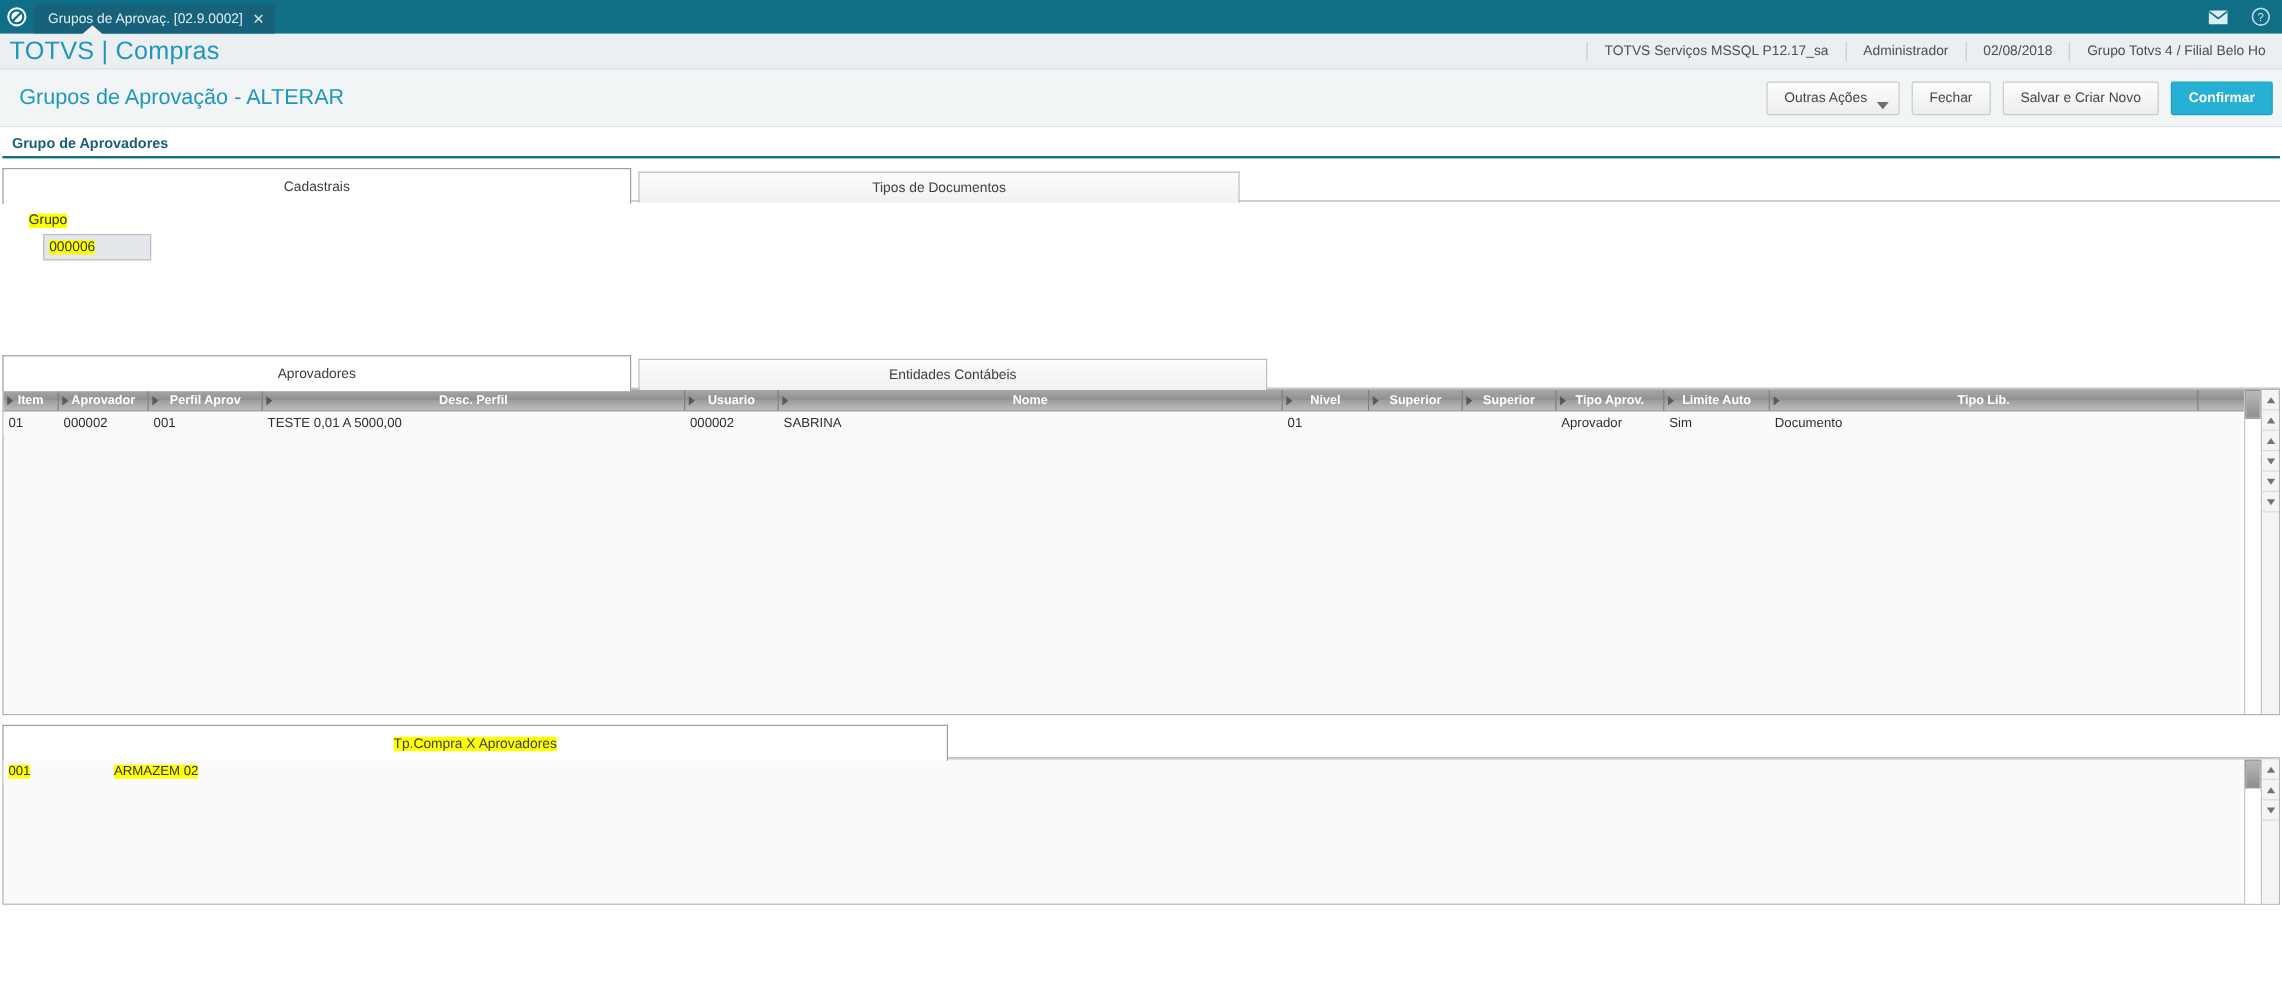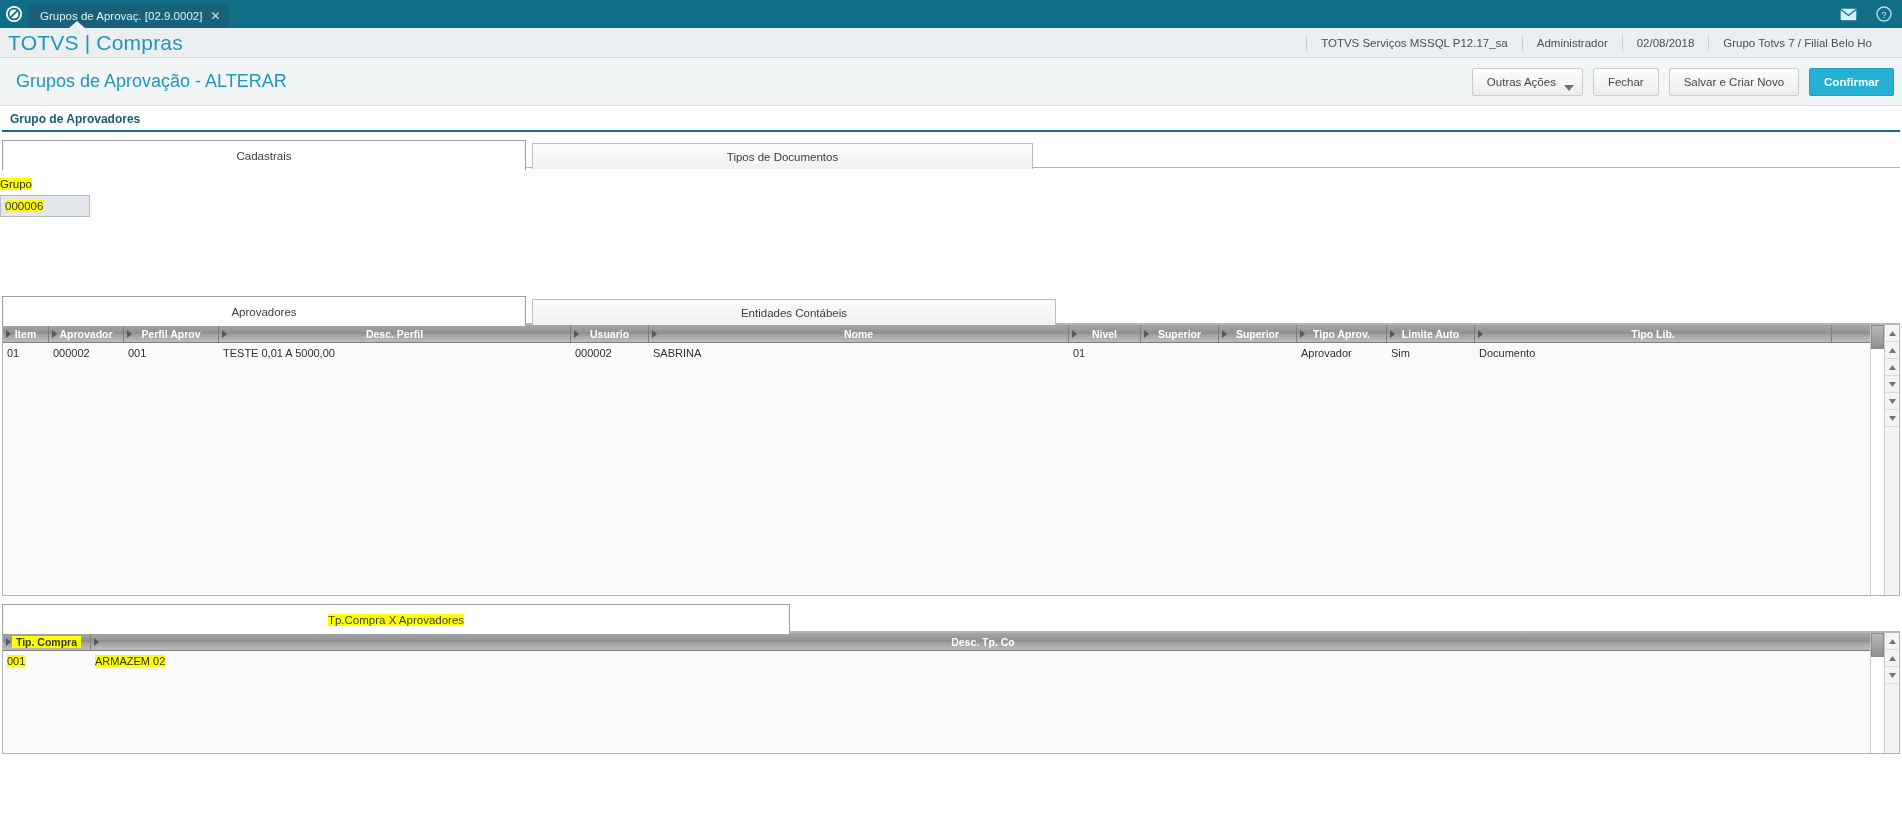--- a/index.html
+++ b/index.html
@@ -47,21 +47,21 @@
     height: 30px; background: #eceff1;
     display: flex; align-items: center;
     border-bottom: 1px solid #d6dadd;
   }
   .brand {
     color: #2196bd; font-size: 21px; padding-left: 8px;
     letter-spacing: .2px; white-space: nowrap;
   }
   .appbar-right {
     margin-left: auto; display: flex; align-items: center;
-    height: 30px; font-size: 11.5px; color: #4a4f52; padding-right: 16px;
+    height: 30px; font-size: 11.5px; color: #4a4f52; padding-right: 0;
   }
   .appbar-right .seg {
     padding: 0 14px; border-left: 1px solid #c9ced1;
     line-height: 16px; white-space: nowrap;
   }
 
   
   .routine-bar {
     height: 48px; background: #f2f5f6;
     border-bottom: 1px solid #dfe3e5;
@@ -118,21 +118,21 @@
   .form-panel { position: relative; height: 128px; }
   .field { position: absolute; }
   .field-label { font-size: 11.5px; color: #2c3134; white-space: nowrap; }
   .field-label .req { color: #d0021b; }
   .hl { background: #ffff00; }
   .input {
     margin-top: 5px; height: 22px; border: 1px solid #b7bcbf;
     background: #ffffff; font-size: 11.5px; color: #2c3134;
     display: flex; align-items: center; padding: 0 4px;
   }
-  .input.disabled { background: #e4e8ec; border-color: #b9bec1; }
+  .input.disabled { background: #e4e8ec; border-color: #b9bec1; margin-left: 12px; }
   .input .sel { background: #27a3c9; color: #ffffff; padding: 1px 2px; }
 
   
   .grid-wrap { position: relative; border: 1px solid #b0b5b8; background: #fafafa; }
   .grid-header {
     display: flex; height: 18px;
     background: linear-gradient(#a7a7a7,#8f8f8f 50%,#9d9d9d 51%,#bdbdbd);
     border-bottom: 1px solid #7d7d7d;
   }
   .gh {
@@ -209,21 +209,21 @@
     </div>
   </div>
 </div>
 
 <div class="appbar">
   <div class="brand">TOTVS | Compras</div>
   <div class="appbar-right">
     <div class="seg">TOTVS Serviços MSSQL P12.17_sa</div>
     <div class="seg">Administrador</div>
     <div class="seg">02/08/2018</div>
-    <div class="seg">Grupo Totvs 7 / Filial Belo Ho</div>
+    <div class="seg">Grupo Totvs 4 / Filial Belo Ho</div>
   </div>
 </div>
 
 <div class="routine-bar">
   <div class="routine-title">Grupos de Aprovação - ALTERAR</div>
   <div class="routine-actions">
     <div class="btn btn-split">
       <span>Outras Ações</span>
       <span class="caret"></span>
     </div>
@@ -239,21 +239,21 @@
   <div class="folder active" style="left:0px; width:524px;">
     <span>Cadastrais</span>
   </div>
   <div class="folder inactive" style="left:530px; width:501px;">
     <span>Tipos de Documentos</span>
   </div>
   <div class="folder-underline" style="left:0; right:0; top:27px; height:1px;"></div>
 </div>
 
 <div class="form-panel">
-  <div class="field" style="left:0; top:10px; width:92px;">
+  <div class="field" style="left:24px; top:10px; width:92px;">
     <div class="field-label">
       <span class="hl">Grupo</span>
     </div>
     <div class="input disabled" style="width:90px;">
       <span class="hl">000006</span>
     </div>
   </div>
 
 </div>
 
@@ -373,30 +373,20 @@
 </div>
 
 <div class="folder-row" style="margin:8px 2px 0 2px;">
   <div class="folder active" style="left:0px; width:788px;">
     <span class="hl">Tp.Compra X Aprovadores</span>
   </div>
   <div class="folder-underline" style="left:0; right:0; top:27px;"></div>
 </div>
 
 <div class="grid-wrap" style="margin:0 2px; height:122px;">
-  <div class="grid-header" id="tc-head">
-      <div class="gh" style="width: 88px; flex: 0 0 88px;">
-        <span class="sortmark"></span>
-        <span class="gh-inner-hl">Tip. Compra</span>
-      </div>
-      <div class="gh" style="width: 1785px; flex: 0 0 1785px;">
-        <span class="sortmark"></span>
-        <span>Desc. Tp. Co</span>
-      </div>
-    </div>
   <div class="grid-body" id="tc-body">
       <div class="grid-row">
         <div class="gc" style="width: 88px; flex: 0 0 88px;"><span class="cell-hl">001</span></div>
         <div class="gc" style="width: 1785px; flex: 0 0 1785px;"><span class="cell-hl">ARMAZEM 02</span></div>
       </div>
     </div>
   <div class="vscroll">
     <div class="thumb"></div>
   </div>
   <div class="rail">

